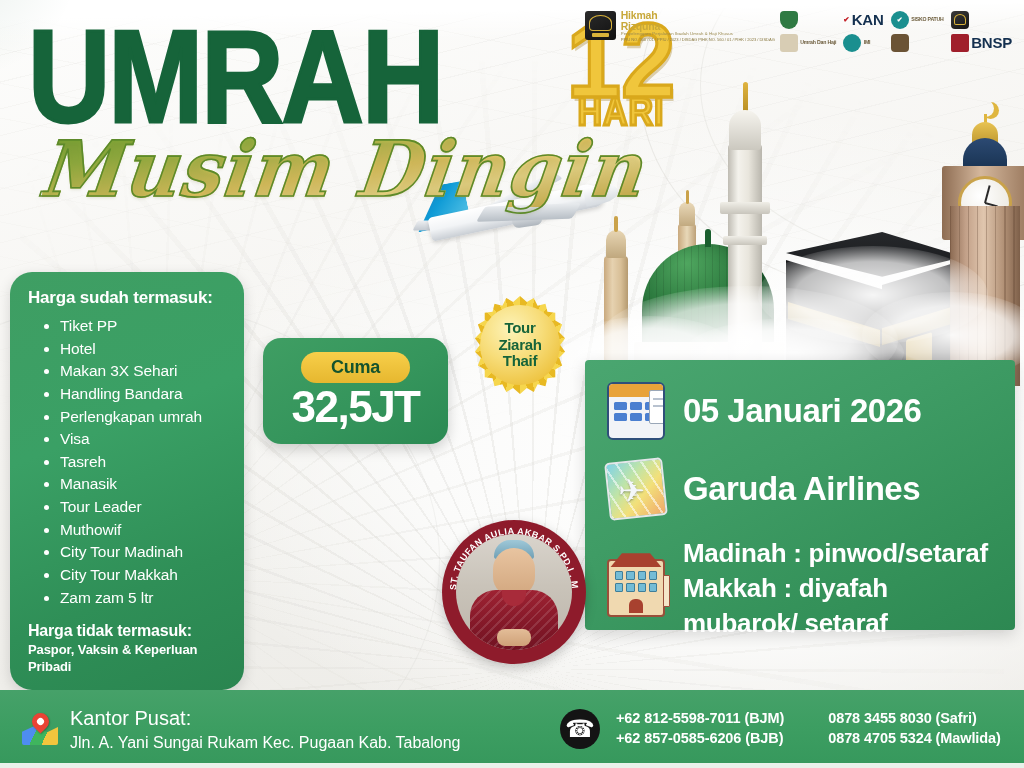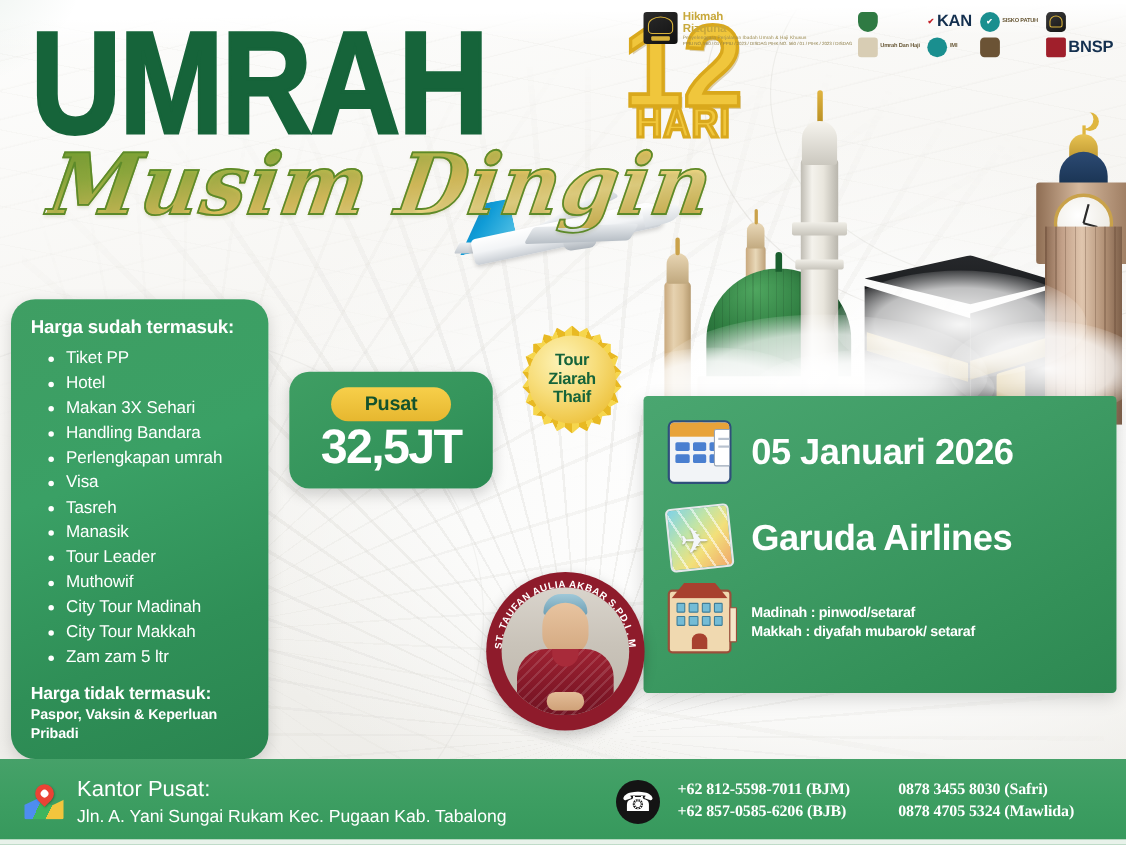--- a/index.html
+++ b/index.html
@@ -517,21 +517,21 @@
     padding: 22px 20px 20px 22px;
     color: #ffffff;
   }
   .info-row { display: flex; align-items: center; gap: 18px; }
   .info-row.r1 { margin-bottom: 20px; }
   .info-row.r2 { margin-bottom: 18px; }
   .info-icon { width: 58px; height: 58px; flex: 0 0 auto; position: relative; }
   .info-date { font-size: 33px; font-weight: 700; letter-spacing: -0.5px; }
   .info-airline { font-size: 33px; font-weight: 700; letter-spacing: -0.5px; }
   .info-hotels { line-height: 1.34; }
-  .info-hotels div { font-size: 13px; font-weight: 700; letter-spacing: -0.3px; }
+  .info-hotels div { font-size: 26px; font-weight: 700; letter-spacing: -0.3px; }
 
   
   .ico-cal { border-radius: 6px; background: #f2f4f7; border: 2px solid #2f4f7a; overflow: hidden; }
   .ico-cal .hdr { height: 13px; background: #e8a33a; }
   .ico-cal .ring { position: absolute; top: -4px; width: 4px; height: 10px; background: #e8a33a; border-radius: 2px; }
   .ico-cal .ring.k1 { left: 10px; } .ico-cal .ring.k2 { left: 26px; } .ico-cal .ring.k3 { left: 42px; }
   .ico-cal .grid { display: grid; grid-template-columns: repeat(3,1fr); gap: 3px; padding: 5px; }
   .ico-cal .grid i { display: block; height: 8px; background: #4a7fd0; border-radius: 1.5px; }
   .ico-cal .page {
     position: absolute; right: -8px; top: 6px; width: 22px; height: 34px;
@@ -656,21 +656,21 @@
   .foot-contact { display: flex; align-items: center; gap: 16px; }
   .phone-icon {
     width: 40px; height: 40px; border-radius: 50%;
     background: #141414; position: relative; flex: 0 0 auto;
   }
   .phone-icon::after {
     content: "\260E"; position: absolute; left: 0; top: 0; width: 40px; height: 40px;
     display: flex; align-items: center; justify-content: center;
     font-size: 24px; color: #ffffff;
   }
-  .phone-cols { display: flex; gap: 44px; font-family: Liberation Serif, serif; }
+  .phone-cols { display: flex; gap: 44px; }
   .phone-col { color: #ffffff; line-height: 1.36; }
   .phone-col div { font-size: 14.5px; font-weight: 700; letter-spacing: -0.1px; white-space: nowrap; }
 </style>
 </head>
 <body>
 
 <div id="poster">
 
   <div class="bg-base"></div>
   <div class="bg-rays"></div>
@@ -803,21 +803,21 @@
       <li>Muthowif</li>
       <li>City Tour Madinah</li>
       <li>City Tour Makkah</li>
       <li>Zam zam 5 ltr</li>
     </ul>
     <h4>Harga tidak termasuk:</h4>
     <div class="excl">Paspor, Vaksin &amp; Keperluan Pribadi</div>
   </div>
 
   <div class="price-card">
-    <div class="price-chip">Pusat</div>
+    <div class="price-chip">Cuma</div>
     <div class="price-amount">32,5JT</div>
   </div>
 
   <div class="starburst">
     <div class="star-spikes"></div>
     <div class="star-inner">
       <span>Tour</span>
       <span>Ziarah</span>
       <span>Thaif</span>
     </div>

